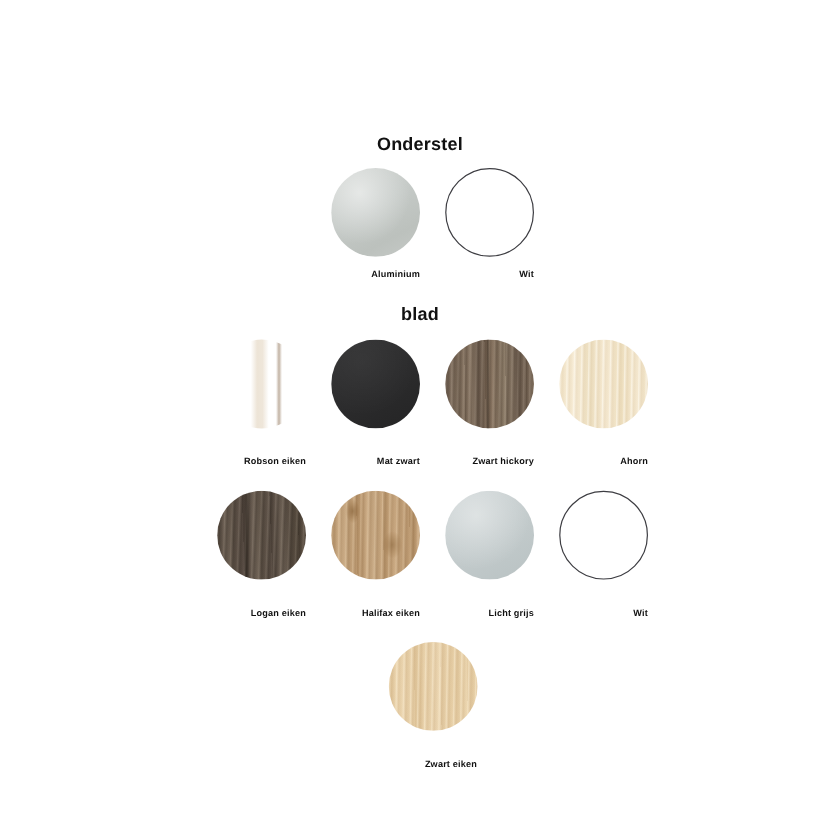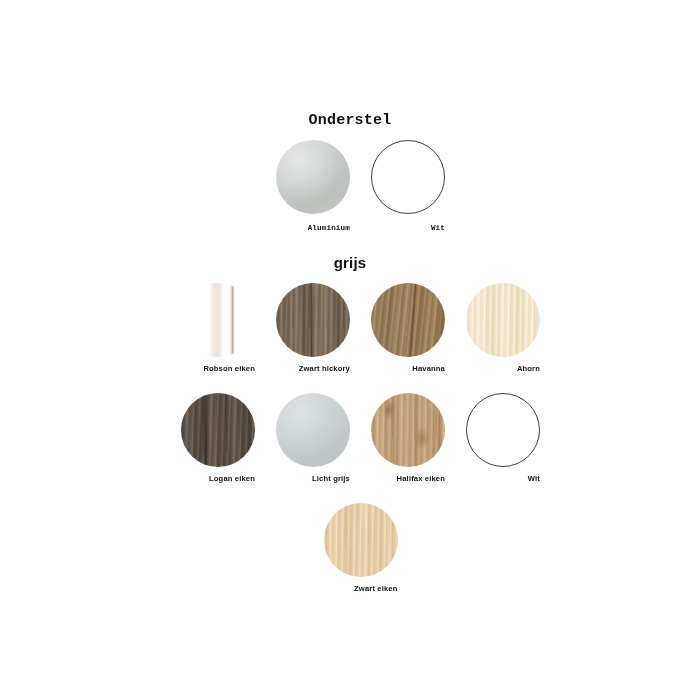--- a/index.html
+++ b/index.html
@@ -21,21 +21,20 @@
     height: 700px;
     position: relative;
   }
 
   
   .section-onderstel {
     position: absolute;
     left: 0;
     top: 112px;
     width: 700px;
-    font-family: Liberation Mono, monospace;
   }
   .section-blad {
     position: absolute;
     left: 0;
     top: 254px;
     width: 700px;
   }
 
   .section-title {
     text-align: center;
@@ -84,21 +83,21 @@
 
   .swatch-label {
     margin-top: 10px;
     font-size: 7.6px;
     font-weight: bold;
     color: #111111;
     letter-spacing: 0.15px;
     text-align: center;
     white-space: nowrap;
   }
-  .section-blad .swatch-label { margin-top: 7px; }
+  .section-blad .swatch-label { margin-top: 23px; }
 
   
 
   
   .tex-aluminium {
     background:
       radial-gradient(circle at 32% 28%, rgba(255,255,255,0.55) 0%, rgba(255,255,255,0) 58%),
       linear-gradient(152deg, #cdd1ce 0%, #c4c9c6 45%, #bcc1bd 75%, #c6cac7 100%);
   }
   
@@ -320,45 +319,45 @@
           <div class="disc outlined"></div>
         </div>
         <div class="swatch-label">Wit</div>
       </div>
 
 
     </div>
   </section>
 
   <section class="section-blad">
-    <h2 class="section-title">grijs</h2>
+    <h2 class="section-title">blad</h2>
 
     <div class="swatch-row">
 
       <div class="swatch">
         <div class="disc-wrap">
           <div class="disc tex-robson"></div>
         </div>
         <div class="swatch-label">Robson eiken</div>
       </div>
 
+      <div class="swatch">
+        <div class="disc-wrap">
+          <div class="disc tex-matzwart"></div>
+        </div>
+        <div class="swatch-label">Mat zwart</div>
+      </div>
 
       <div class="swatch">
         <div class="disc-wrap">
           <div class="disc tex-noten"></div>
         </div>
         <div class="swatch-label">Zwart hickory</div>
       </div>
 
-      <div class="swatch">
-        <div class="disc-wrap">
-          <div class="disc tex-havanna"></div>
-        </div>
-        <div class="swatch-label">Havanna</div>
-      </div>
 
       <div class="swatch">
         <div class="disc-wrap">
           <div class="disc tex-ahorn"></div>
         </div>
         <div class="swatch-label">Ahorn</div>
       </div>
 
     </div>
 
@@ -367,30 +366,30 @@
 
       <div class="swatch row2">
         <div class="disc-wrap">
           <div class="disc tex-logan"></div>
         </div>
         <div class="swatch-label">Logan eiken</div>
       </div>
 
       <div class="swatch row2">
         <div class="disc-wrap">
+          <div class="disc tex-halifax"></div>
+        </div>
+        <div class="swatch-label">Halifax eiken</div>
+      </div>
+
+      <div class="swatch row2">
+        <div class="disc-wrap">
           <div class="disc tex-lichtgrijs"></div>
         </div>
         <div class="swatch-label">Licht grijs</div>
-      </div>
-
-      <div class="swatch row2">
-        <div class="disc-wrap">
-          <div class="disc tex-halifax"></div>
-        </div>
-        <div class="swatch-label">Halifax eiken</div>
       </div>
 
       <div class="swatch row2">
         <div class="disc-wrap">
           <div class="disc outlined"></div>
         </div>
         <div class="swatch-label">Wit</div>
       </div>
 
     </div>

